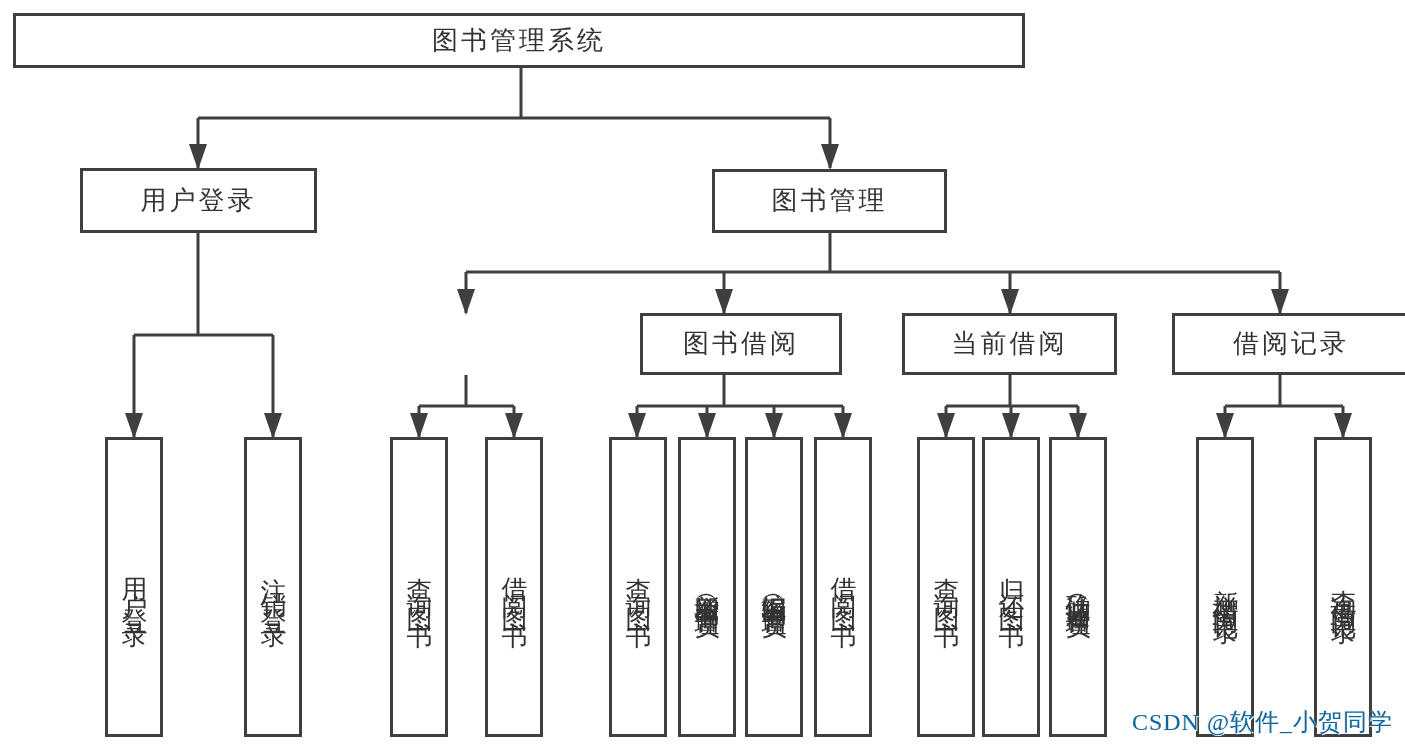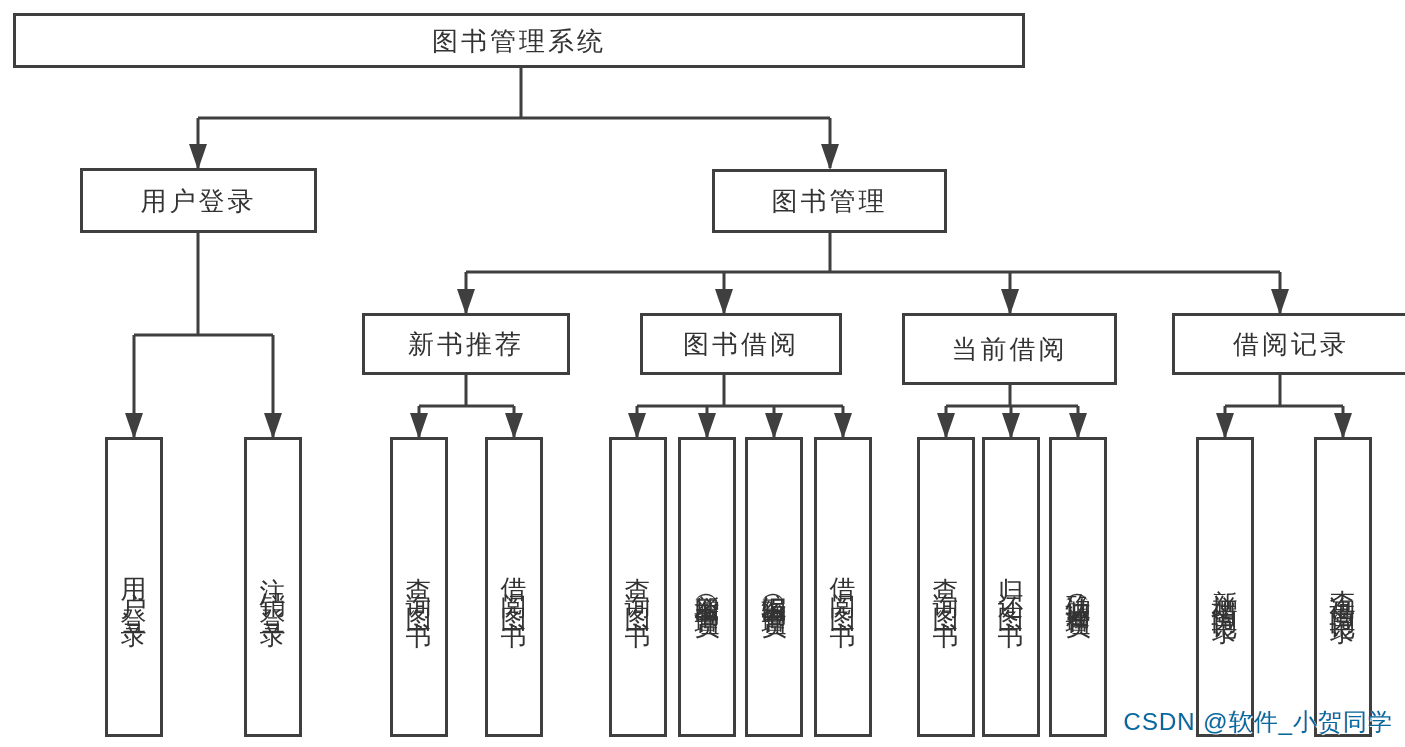--- a/index.html
+++ b/index.html
@@ -1,21 +1,21 @@
 <!DOCTYPE html>
 <html><head>
 <meta charset="utf-8">
 <style>
   html, body { margin: 0; padding: 0; background: #ffffff; }
   .stage {
     position: relative;
     width: 1405px;
     height: 747px;
     background: #ffffff;
-    font-family: Liberation Sans, sans-serif;
+    font-family: Liberation Serif, serif;
     color: #333333;
     overflow: hidden;
   }
   .connectors {
     position: absolute;
     left: 0; top: 0;
     width: 1405px; height: 747px;
   }
   .box {
     position: absolute;
@@ -94,23 +94,22 @@
         <polygon points="1216,413 1234,413 1225,439"></polygon>
         <polygon points="1334,413 1352,413 1343,439"></polygon>
       </g>
   </svg>
 
   <div class="box hbox" style="left:13px; top:13px; width:1012px; height:55px;">图书管理系统</div>
 
   <div class="box hbox" style="left:80px; top:168px; width:237px; height:65px;">用户登录</div>
   <div class="box hbox" style="left:712px; top:169px; width:235px; height:64px;">图书管理</div>
 
-  <div class="box hbox" style="left:362px; top:313px; width:208px; height:62px;">新书推荐</div>
   <div class="box hbox" style="left:640px; top:313px; width:202px; height:62px;">图书借阅</div>
-  <div class="box hbox" style="left:902px; top:313px; width:215px; height:72px;">当前借阅</div>
+  <div class="box hbox" style="left:902px; top:313px; width:215px; height:62px;">当前借阅</div>
   <div class="box hbox" style="left:1172px; top:313px; width:238px; height:62px;">借阅记录</div>
 
   <div class="box vbox ls-lg" style="left:105px;">用户登录</div>
   <div class="box vbox ls-lg" style="left:244px;">注销登录</div>
 
   <div class="box vbox ls-lg" style="left:390px;">查询图书</div>
   <div class="box vbox ls-lg" style="left:485px;">借阅图书</div>
 
   <div class="box vbox ls-lg" style="left:609px;">查询图书</div>
   <div class="box vbox ls-sm" style="left:678px;">新增图书（管理员）</div>

